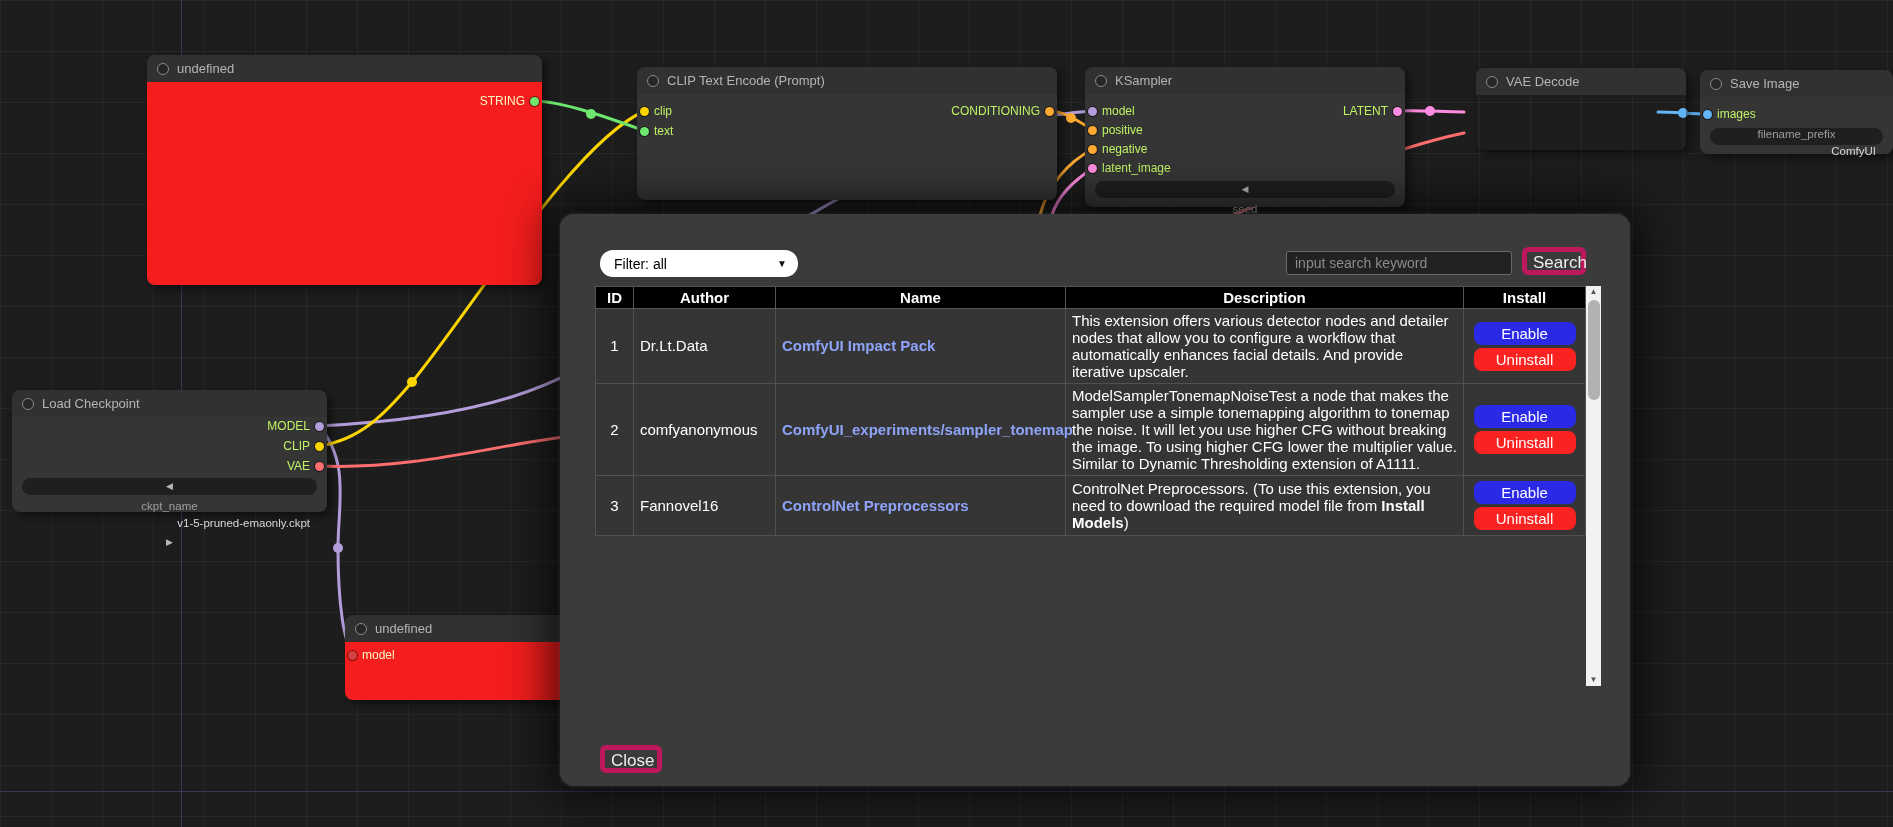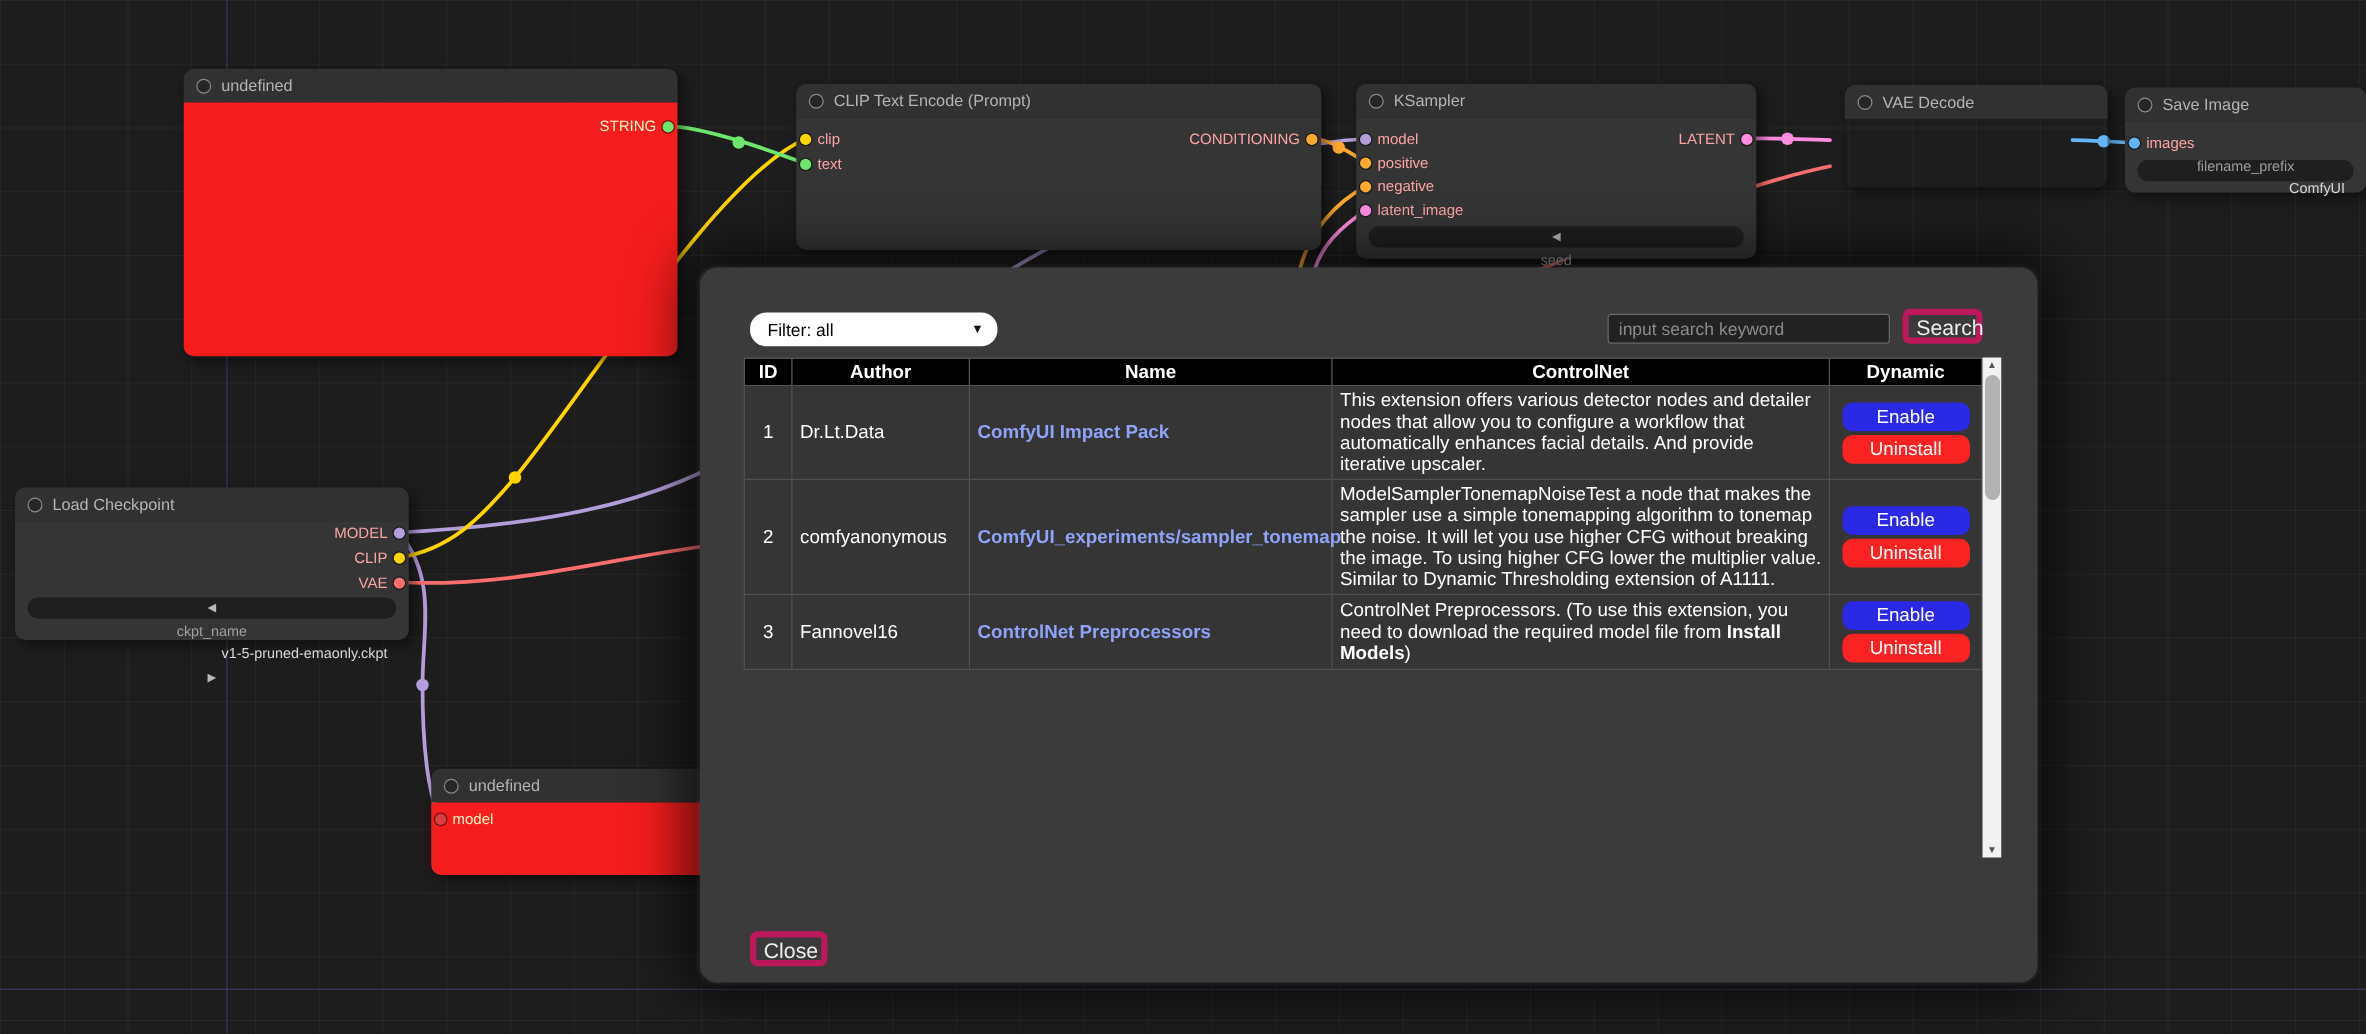--- a/index.html
+++ b/index.html
@@ -17,21 +17,21 @@
   .axis-v{position:absolute;left:181px;top:0;width:1px;height:100%;background:rgba(95,95,175,.4);z-index:0;}
   .axis-h{position:absolute;left:0;top:791px;width:100%;height:1px;background:rgba(95,95,175,.4);z-index:0;}
   svg.wires{position:absolute;left:0;top:0;z-index:1;}
 
   
   .node{position:absolute;z-index:2;border-radius:8px;box-shadow:4px 4px 10px rgba(0,0,0,.5);font-size:12px;}
   .n-header{height:27px;background:#313131;border-radius:8px 8px 0 0;display:flex;align-items:center;padding:0 10px;gap:8px;}
   .collapse-dot{width:10px;height:10px;border-radius:50%;border:1px solid #8a8a8a;background:#262626;flex:0 0 auto;}
   .n-title{color:#b5b5b5;font-size:13px;white-space:nowrap;}
   .n-body{position:absolute;left:0;right:0;top:27px;bottom:0;background:#353535;border-radius:0 0 8px 8px;}
-  .slot{position:absolute;height:16px;display:flex;align-items:center;gap:5px;color:#fca5a5;font-size:12px;white-space:nowrap;}
+  .slot{position:absolute;height:16px;display:flex;align-items:center;gap:5px;color:#bef264;font-size:12px;white-space:nowrap;}
   .slot.in{left:3px;}
   .slot.out{right:3px;flex-direction:row-reverse;}
   .dot{width:9px;height:9px;border-radius:50%;box-shadow:0 0 0 1px rgba(0,0,0,.5);flex:0 0 auto;}
   .node-red .slot{color:#fef9c3;}
   .widget{position:absolute;left:10px;right:10px;height:17px;background:#1f1f1f;border-radius:9px;display:flex;align-items:center;padding:0 7px;font-size:11.5px;gap:5px;flex-direction:column;}
   .widget .arrow{color:#b9b9b9;font-size:9px;line-height:17px;}
   .widget .w-name{color:#9f9f9f;}
   .widget .w-value{margin-left:auto;color:#d8d8d8;}
 
   
@@ -238,22 +238,22 @@
         <col style="width:142px">
         <col style="width:290px">
         <col style="width:398px">
         <col style="width:122px">
     </colgroup>
     <thead>
       <tr>
         <th>ID</th>
         <th>Author</th>
         <th>Name</th>
-        <th>ControlNet</th>
-        <th>Dynamic</th>
+        <th>Description</th>
+        <th>Install</th>
       </tr>
     </thead>
     <tbody>
         <tr>
           <td class="cell-id">1</td>
           <td class="cell-author">Dr.Lt.Data</td>
           <td class="cell-name"><a href="#" style="color: rgb(143, 163, 248);">ComfyUI Impact Pack</a></td>
           <td class="cell-desc"><span>This extension offers various detector nodes and detailer nodes that allow you to configure a workflow that automatically enhances facial details. And provide iterative upscaler.</span></td>
           <td class="cell-install">
             <button class="btn-install" style="background: rgb(42, 42, 230);">Enable</button>

